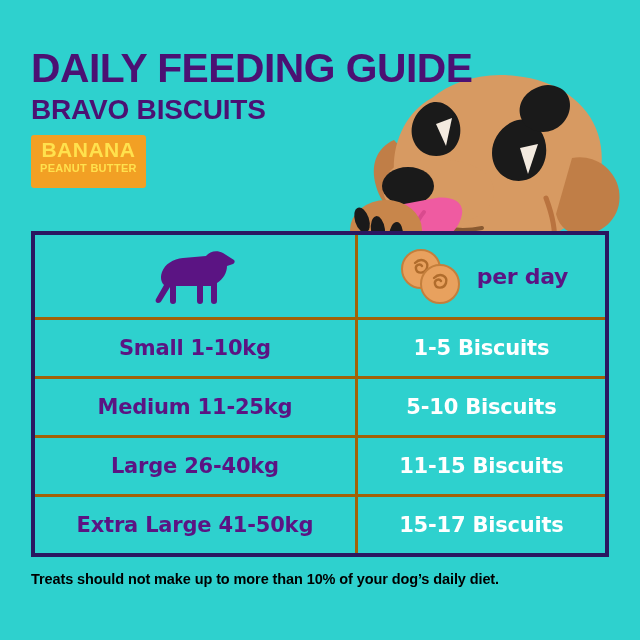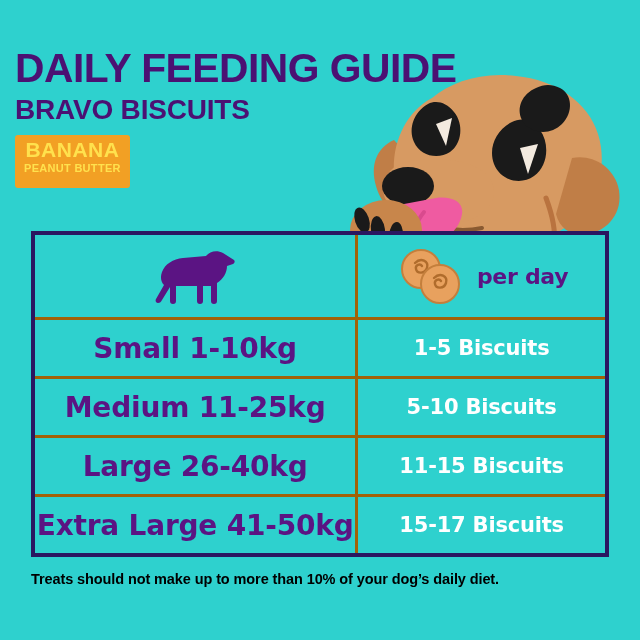--- a/index.html
+++ b/index.html
@@ -27,21 +27,21 @@
     left: 336px;
     top: 62px;
     width: 304px;
     height: 190px;
     pointer-events: none;
   }
 
   
   .title-block {
     position: absolute;
-    left: 15px;
+    left: 31px;
     top: 48px;
     z-index: 5;
   }
   .main-title {
     font-family: "Liberation Sans Narrow", "Liberation Sans", sans-serif;
     font-size: 40px;
     font-weight: bold;
     letter-spacing: -0.5px;
     color: #4B1173;
     line-height: 1;
@@ -107,21 +107,21 @@
     vertical-align: middle;
   }
   .col-left  { width: 327px; }
   .col-right { width: 251px; }
 
   .head-row td { height: 82px; }
   .body-row td { height: 56px; }
 
   .cell-size {
     font-family: "DejaVu Sans", sans-serif;
-    font-size: 28px;
+    font-size: 21px;
     font-weight: bold;
     color: #5B1483;
     letter-spacing: -0.2px;
   }
   .cell-count {
     font-family: "DejaVu Sans", sans-serif;
     font-size: 21px;
     font-weight: bold;
     color: #FFFFFF;
     letter-spacing: -0.2px;

